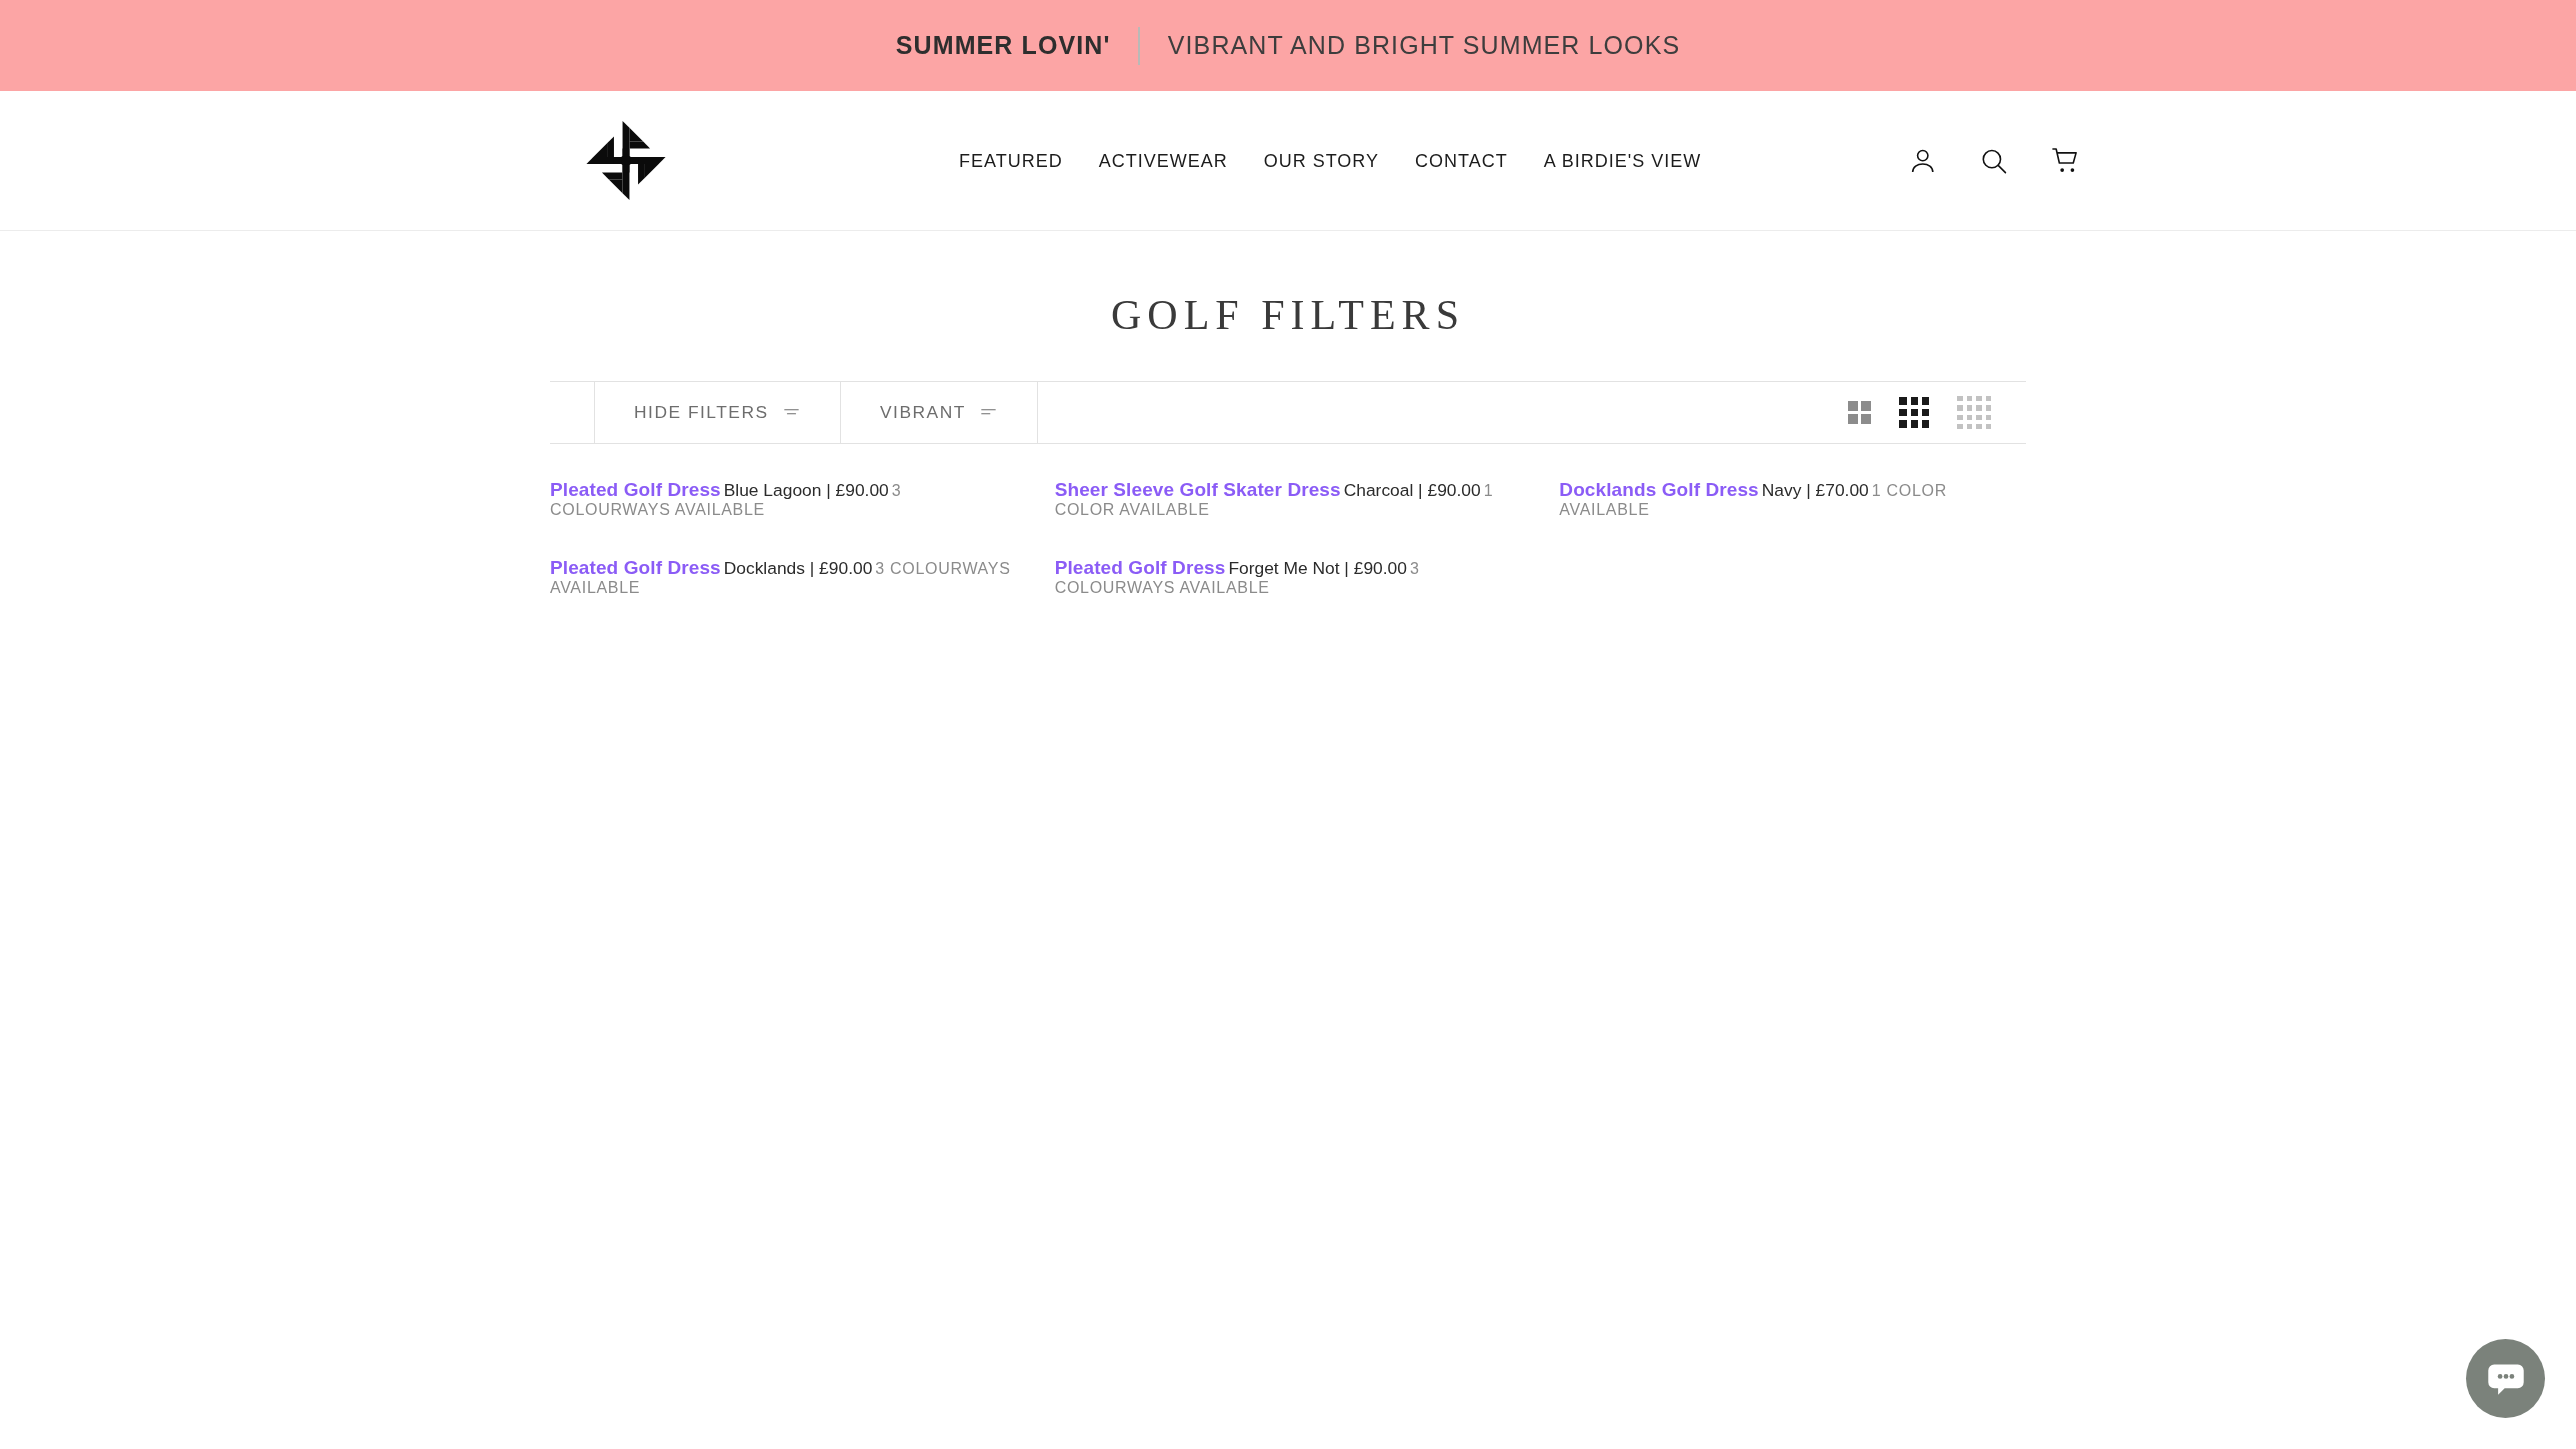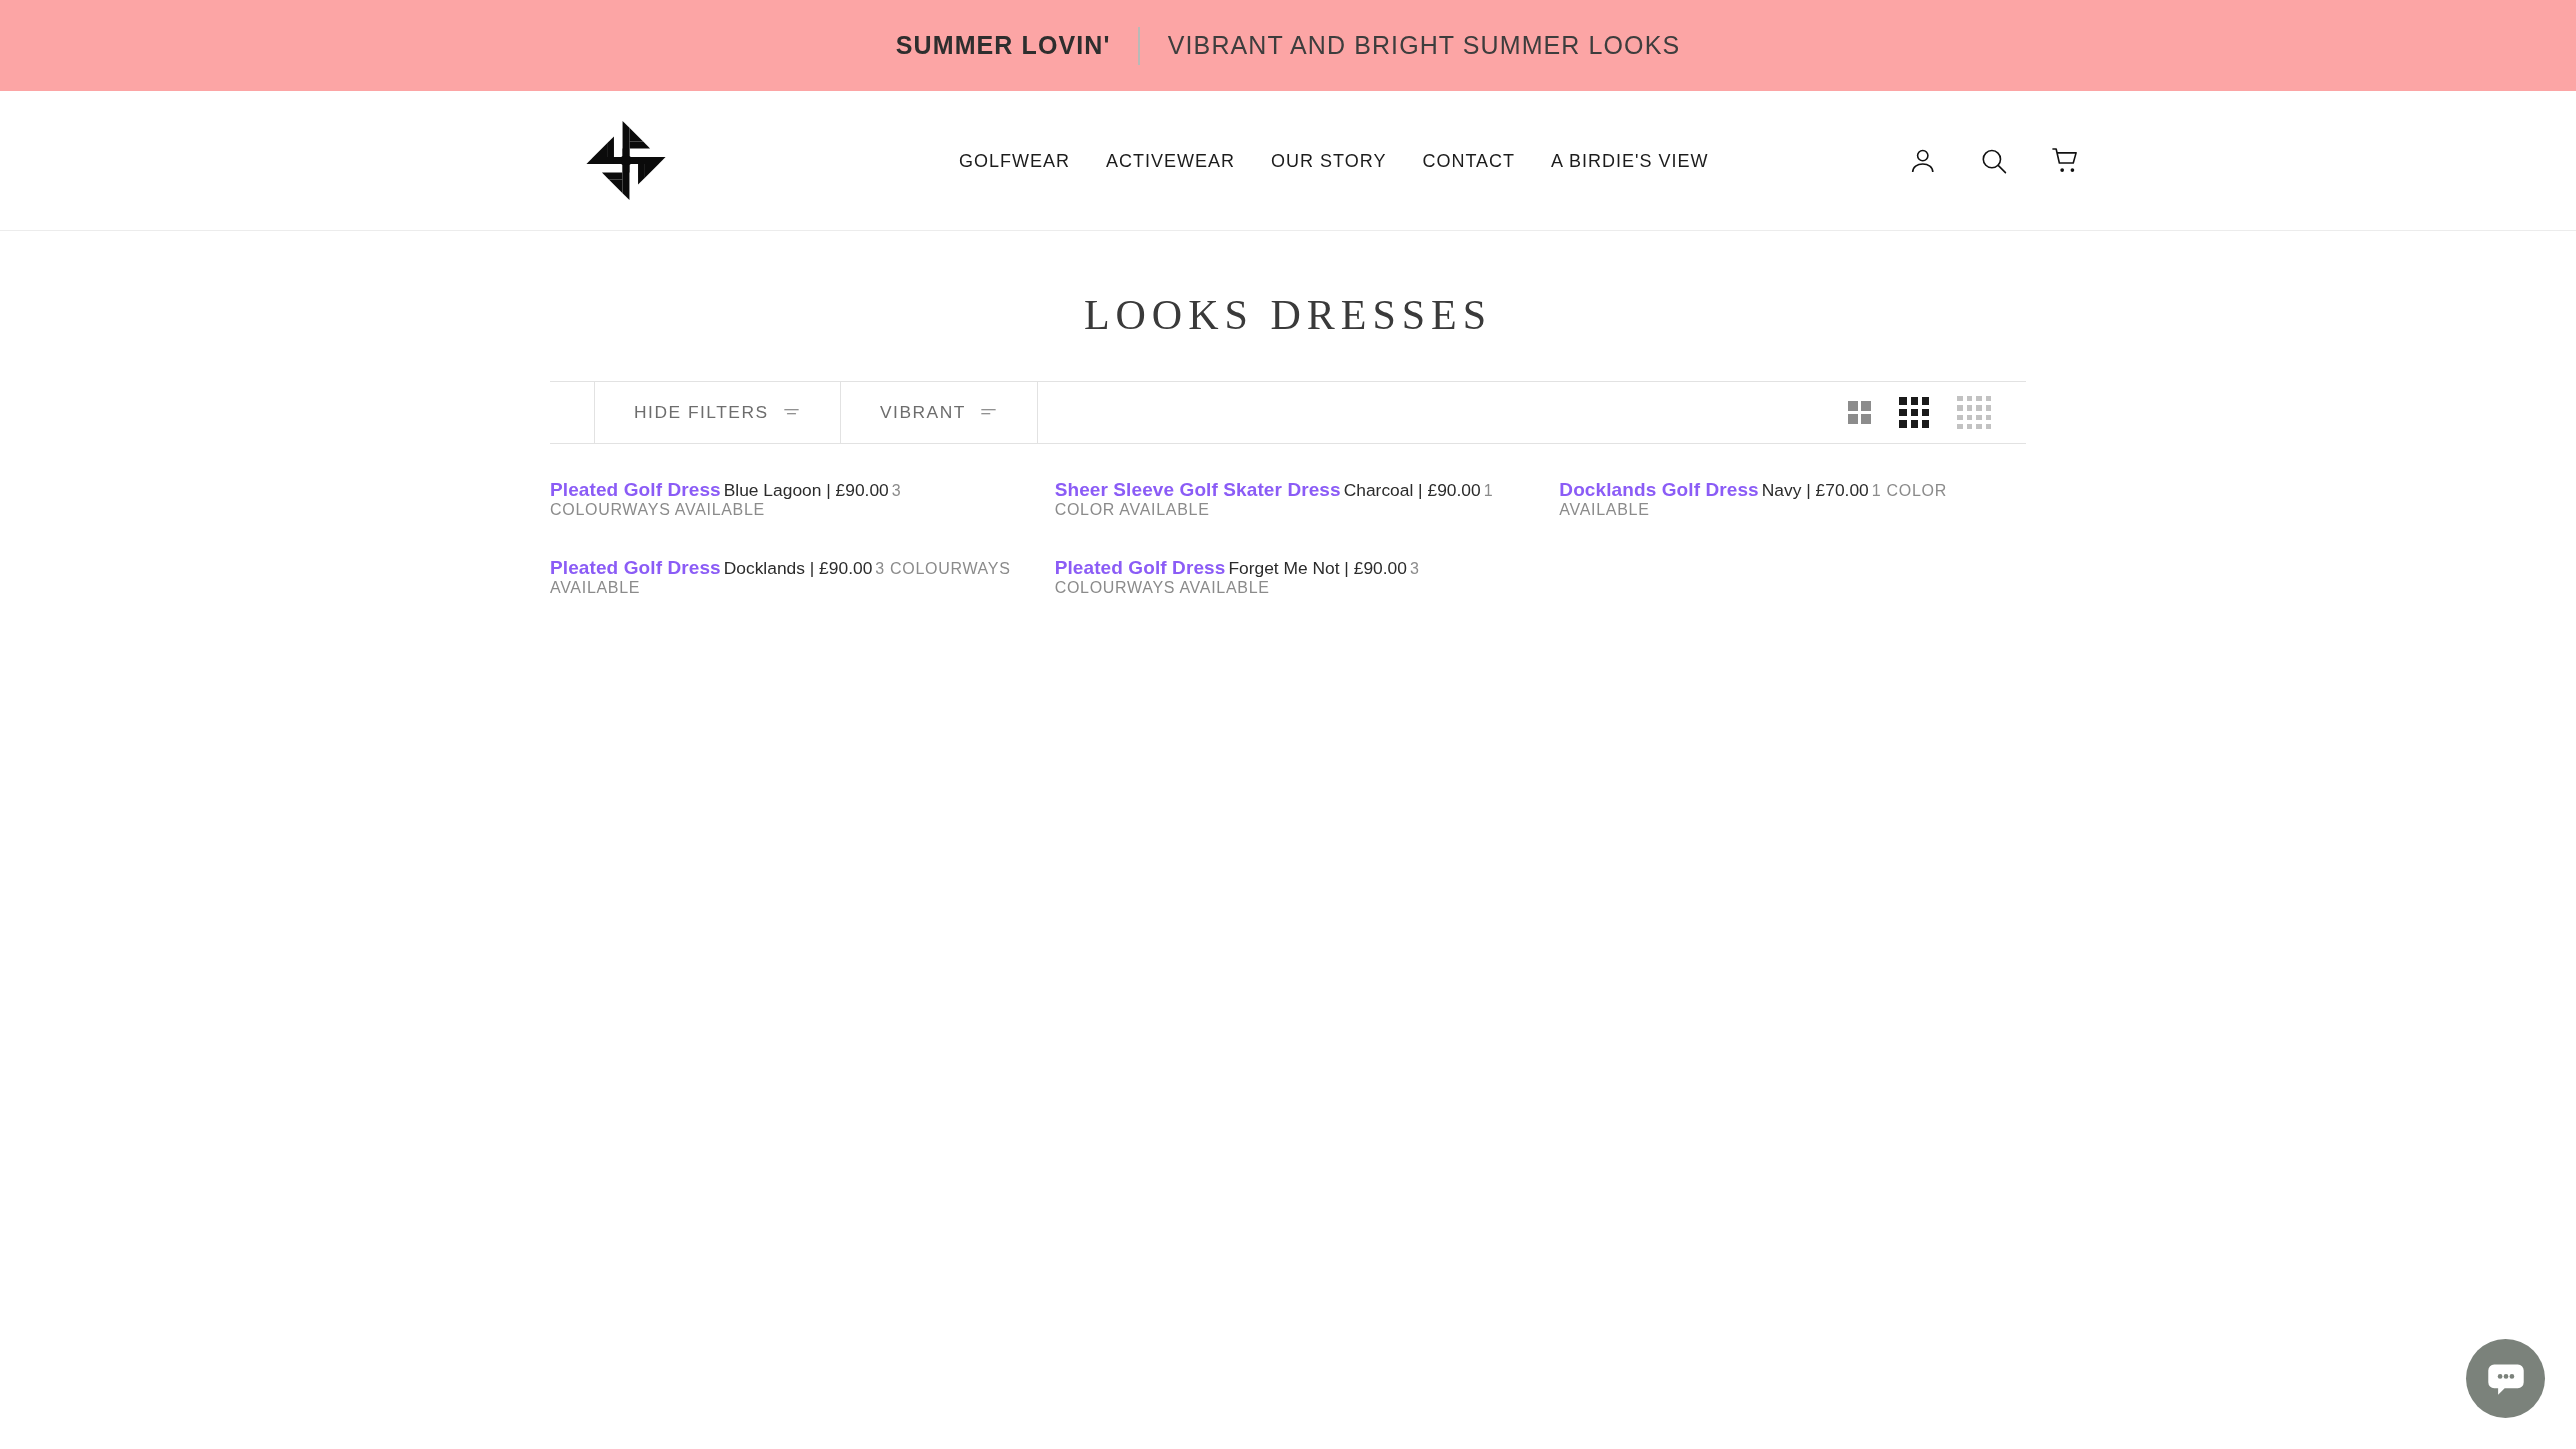--- a/index.html
+++ b/index.html
@@ -272,21 +272,21 @@
           <polygon points="4,54 12,46 46,46 46,54"></polygon>
           <polygon points="12,46 28,30 28,46"></polygon>
           <polygon points="28,46 28,30 36,22 36,46"></polygon>
           <polygon points="46,54 36,54 36,46 46,46"></polygon>
           <rect x="45" y="45" width="10" height="10"></rect>
         </g>
       </svg>
     </a>
 
     <nav class="main-nav">
-      <a class="nav-link">GOLFWEAR</a>
+      <a class="nav-link">FEATURED</a>
       <a class="nav-link">ACTIVEWEAR</a>
       <a class="nav-link">OUR STORY</a>
       <a class="nav-link">CONTACT</a>
       <a class="nav-link">A BIRDIE'S VIEW</a>
     </nav>
 
     <div class="header-icons">
       <span class="hicon">
         <svg viewBox="0 0 24 24" fill="none" stroke="#111" stroke-width="1.3">
           <circle cx="12" cy="7.6" r="4.2"></circle>
@@ -302,21 +302,21 @@
       <span class="hicon">
         <svg viewBox="0 0 24 24" fill="none" stroke="#111" stroke-width="1.3">
           <path d="M1.6 2.2h2.6l2.6 11.4h11.3l2.3-8.2H5.6" stroke-linecap="round" stroke-linejoin="round"></path>
           <circle cx="9.1" cy="19.4" r="1.5" fill="#111" stroke="none"></circle>
           <circle cx="17.4" cy="19.4" r="1.5" fill="#111" stroke="none"></circle>
         </svg>
       </span>
     </div>
   </header>
 
-  <h1 class="page-title">LOOKS DRESSES</h1>
+  <h1 class="page-title">GOLF FILTERS</h1>
 
   <div class="shell">
 
     <div class="filterbar">
 
       <div class="fbtn">
         <span class="fbtn-label">HIDE FILTERS</span>
         <span>
           <svg viewBox="0 0 28 22" fill="none" stroke="#6d6d6d" stroke-width="1.7" stroke-linecap="round">
             <line x1="4" y1="7" x2="24" y2="7"></line>

